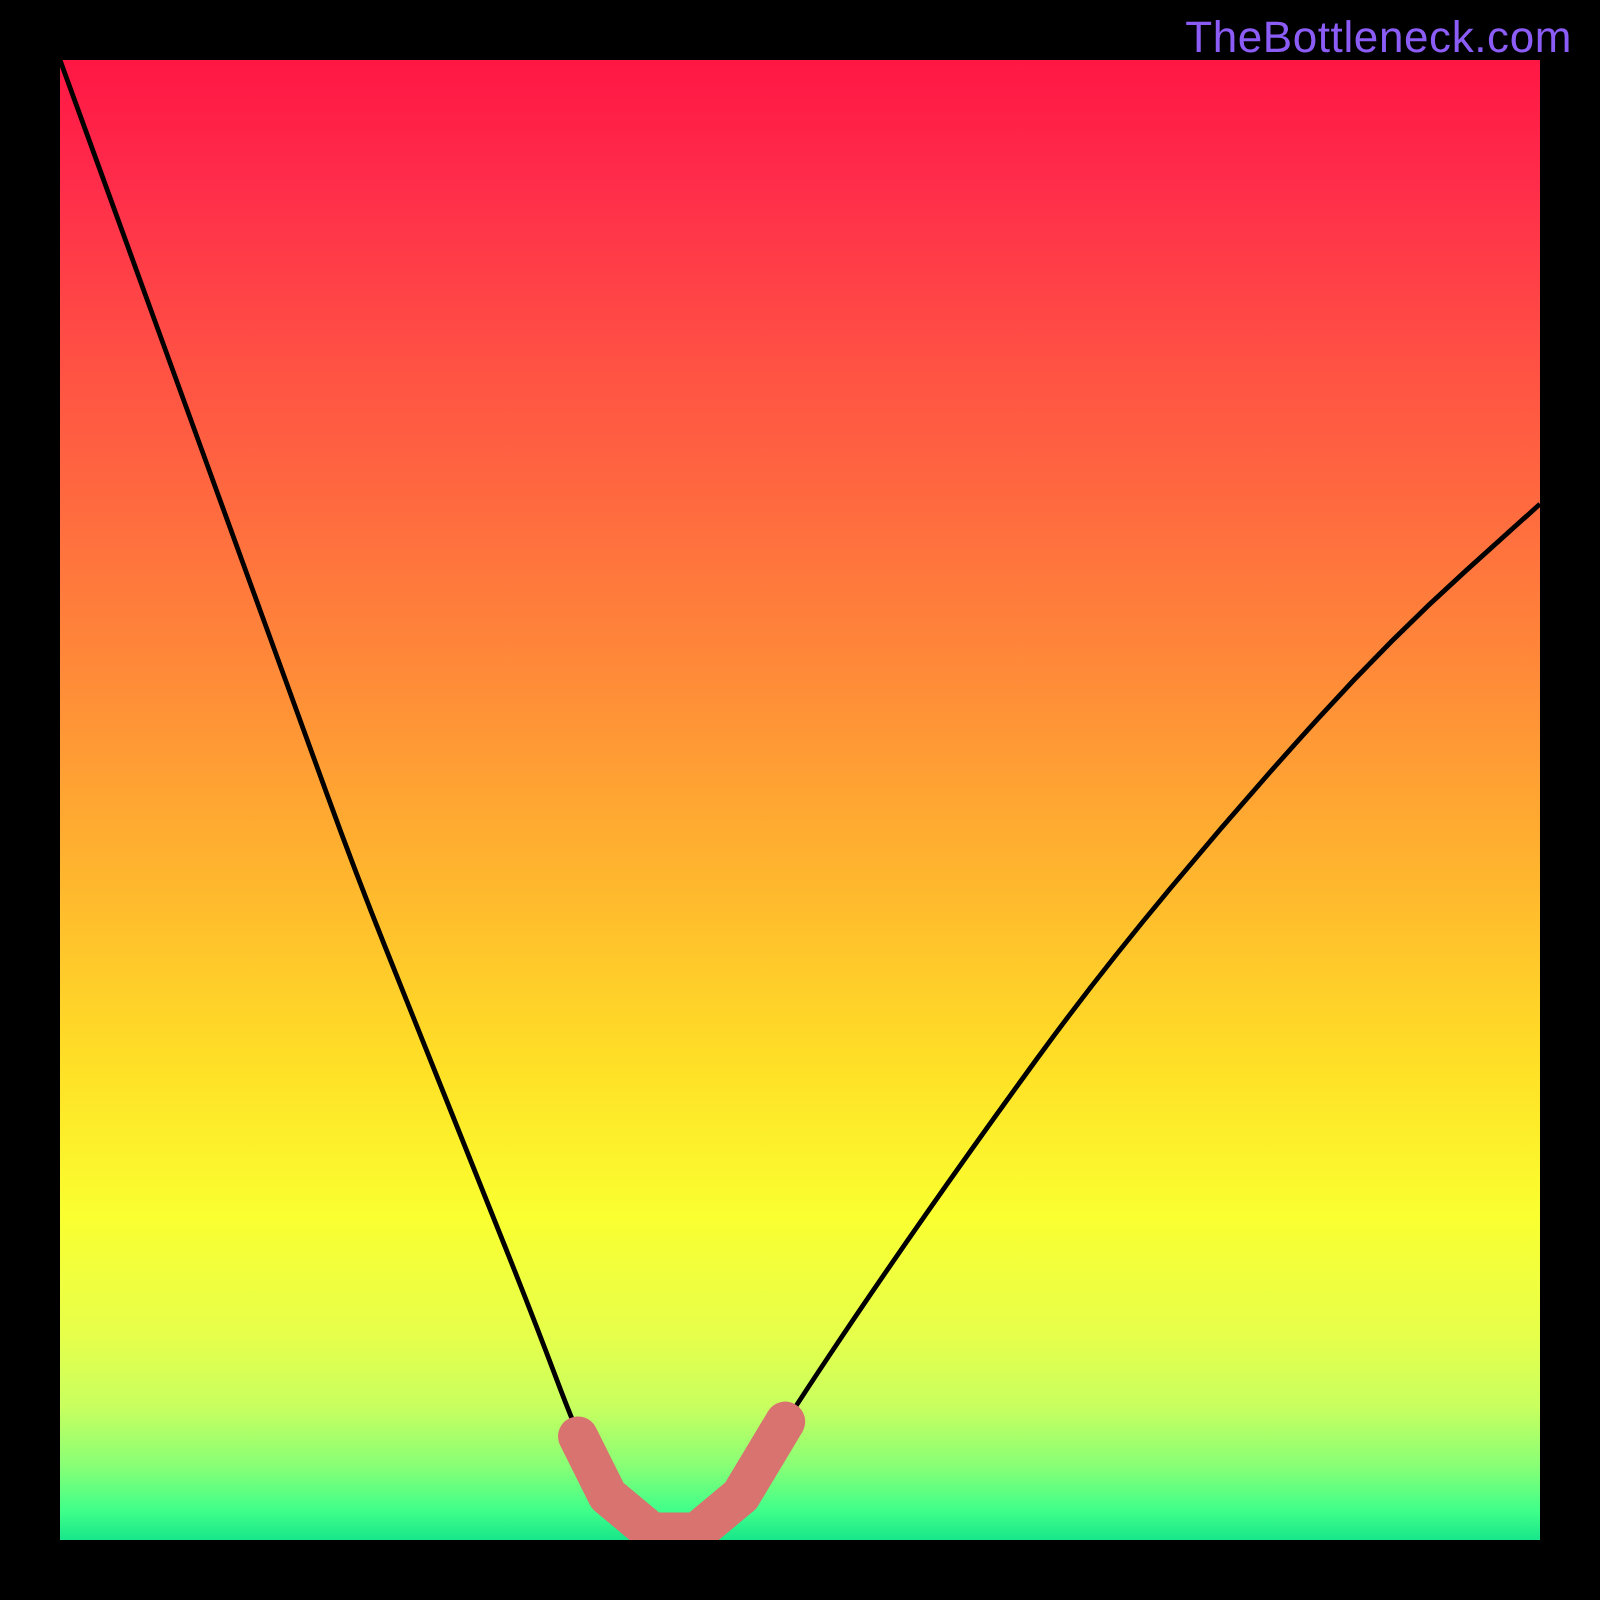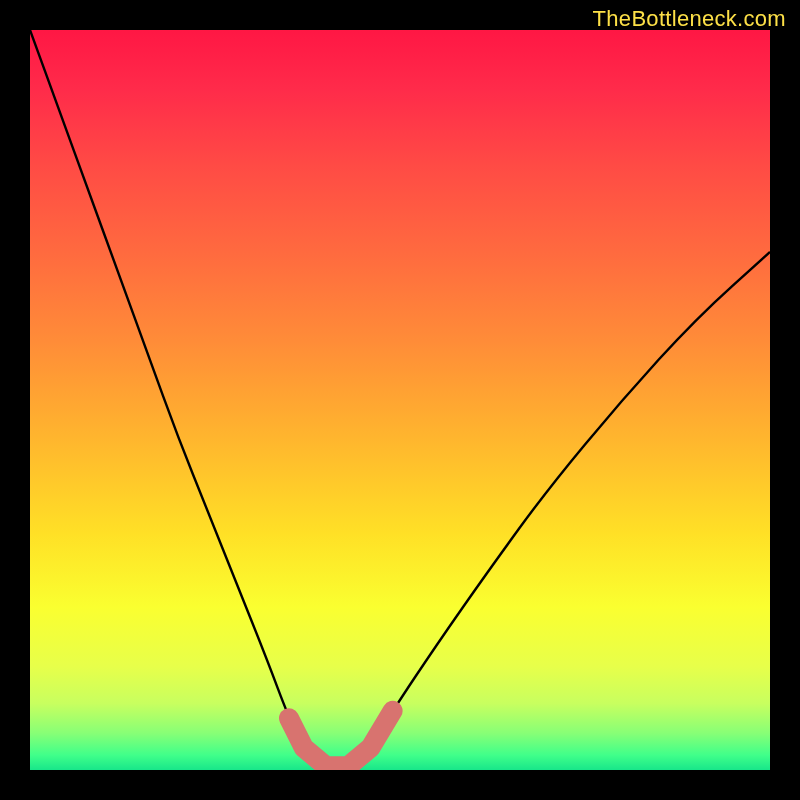--- a/index.html
+++ b/index.html
@@ -14,21 +14,21 @@
   .frame {
     position: relative;
     width: 800px;
     height: 800px;
     background: #000;
   }
   .watermark {
     position: absolute;
     top: 6px;
     right: 14px;
-    color: #fde047;
+    color: #8b5cf6;
     font-size: 22px;
     font-weight: 500;
     letter-spacing: 0.3px;
     z-index: 10;
   }
   .plot-area {
     position: absolute;
     left: 30px;
     top: 30px;
     width: 740px;

